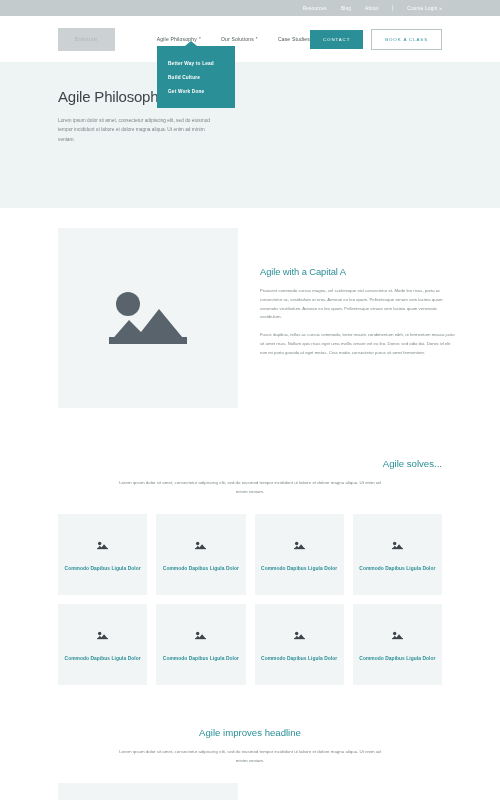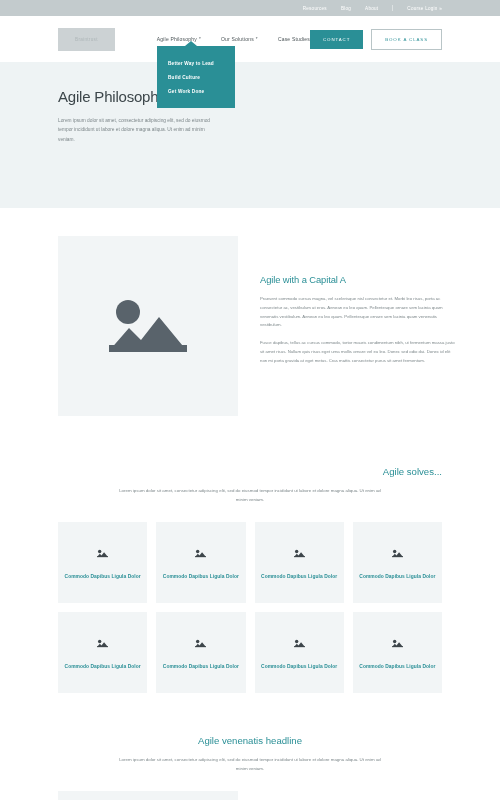--- a/index.html
+++ b/index.html
@@ -69,21 +69,21 @@
 
   
   .hero { background: #eef3f4; padding: 26px 58px 30px 58px; min-height: 146px; }
   .hero h1 { font-size: 15px; font-weight: normal; color: #3c464a; letter-spacing: -.2px; }
   .hero p {
     margin-top: 11px; font-size: 4.8px; line-height: 1.95;
     color: #7d878a; max-width: 152px;
   }
 
   
-  .capital { display: flex; padding: 20px 42px 0 58px; gap: 22px; margin-top: 8px; }
+  .capital { display: flex; padding: 20px 42px 0 58px; gap: 22px; }
   .img-ph { width: 180px; height: 180px; background: #f2f5f6;
             display:flex; align-items:center; justify-content:center; flex:none; }
   .capital-txt { padding-top: 38px; flex: 1; }
   .capital-txt h2 { font-size: 9.4px; font-weight: normal; color: #2a8f96; letter-spacing: -.1px; }
   .capital-txt p {
     margin-top: 10px; font-size: 4.3px; line-height: 2.05; color: #7d878a;
   }
   .capital-txt p + p { margin-top: 9px; }
 
   
@@ -265,21 +265,21 @@
               <path d="M0 56 L20 33 L32 45 L50 22 L78 56 Z" fill="#3e464b"></path>
               <rect x="0" y="50" width="78" height="7" fill="#3e464b"></rect>
             </svg>
         </span>
         <div class="card-title">Commodo Dapibus Ligula Dolor</div>
       </div>
     </div>
   </div>
 
   <div class="improves">
-    <h2>Agile venenatis headline</h2>
+    <h2>Agile improves headline</h2>
     <p class="lede">Lorem ipsum dolor sit amet, consectetur adipiscing elit, sed do eiusmod tempor incididunt ut labore et dolore magna aliqua. Ut enim ad minim veniam.</p>
   </div>
 
   <div class="bottom">
     <div class="bottom-img"></div>
     <div class="bottom-txt">
       
       
     </div>
   </div>

